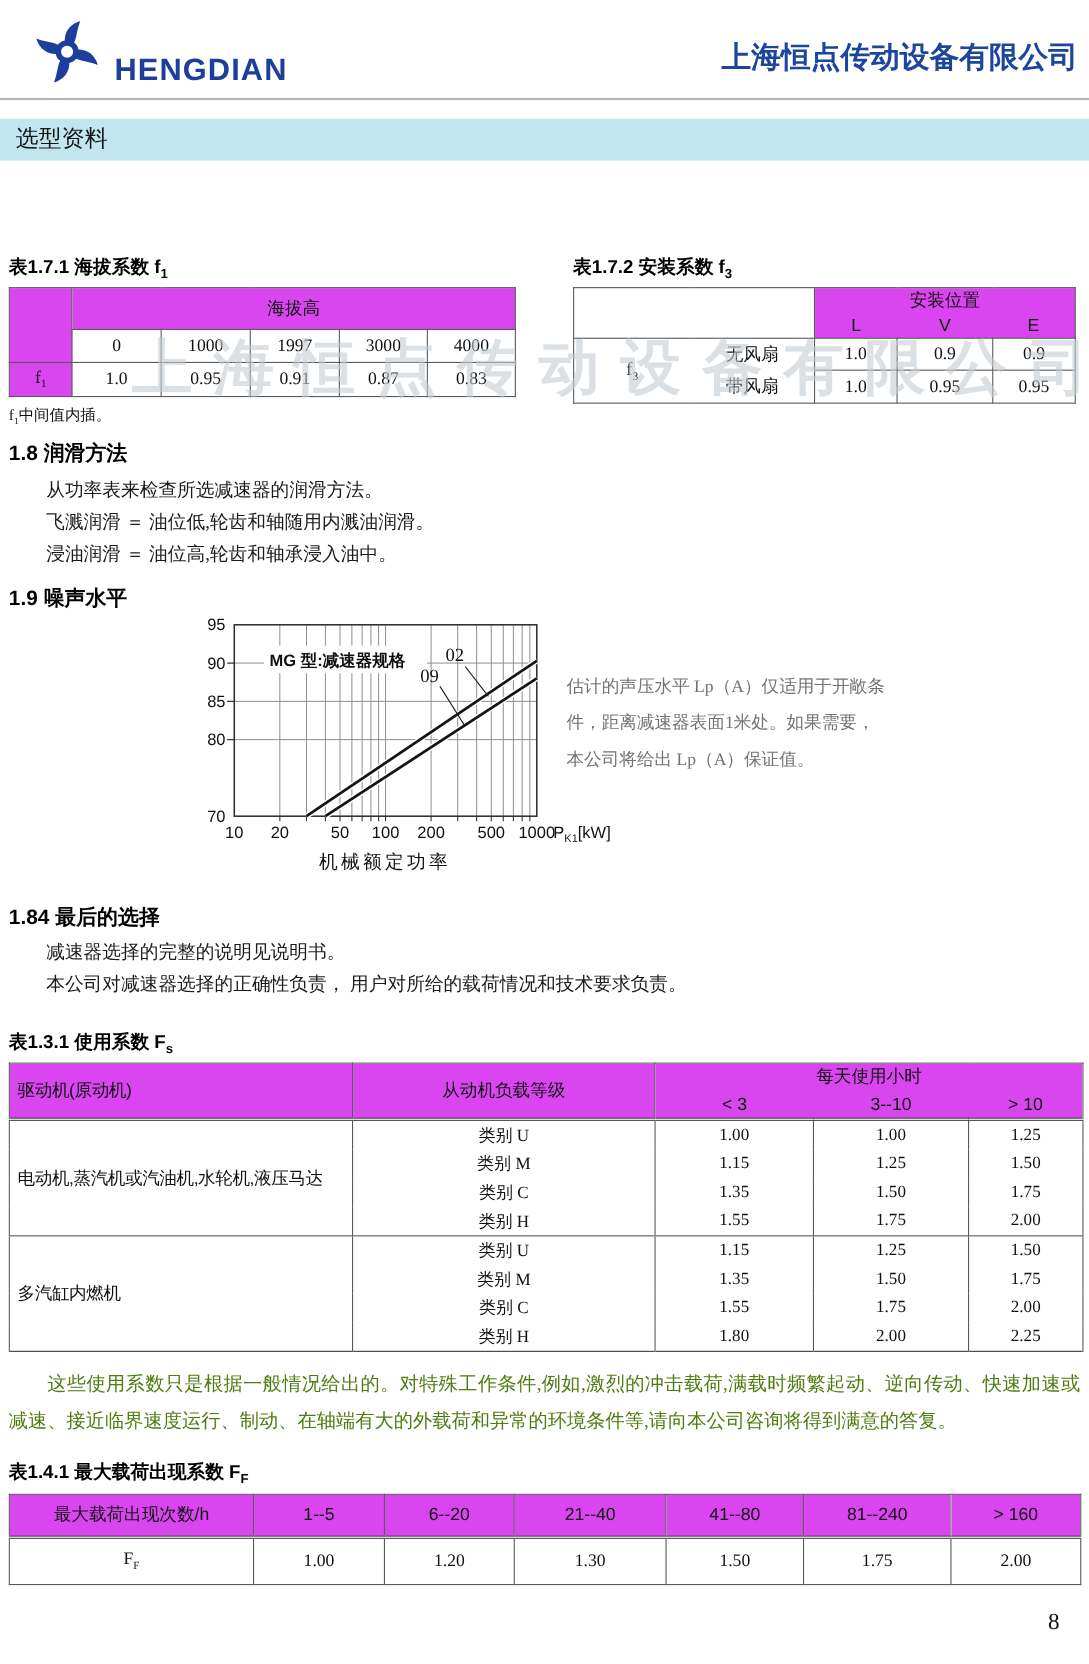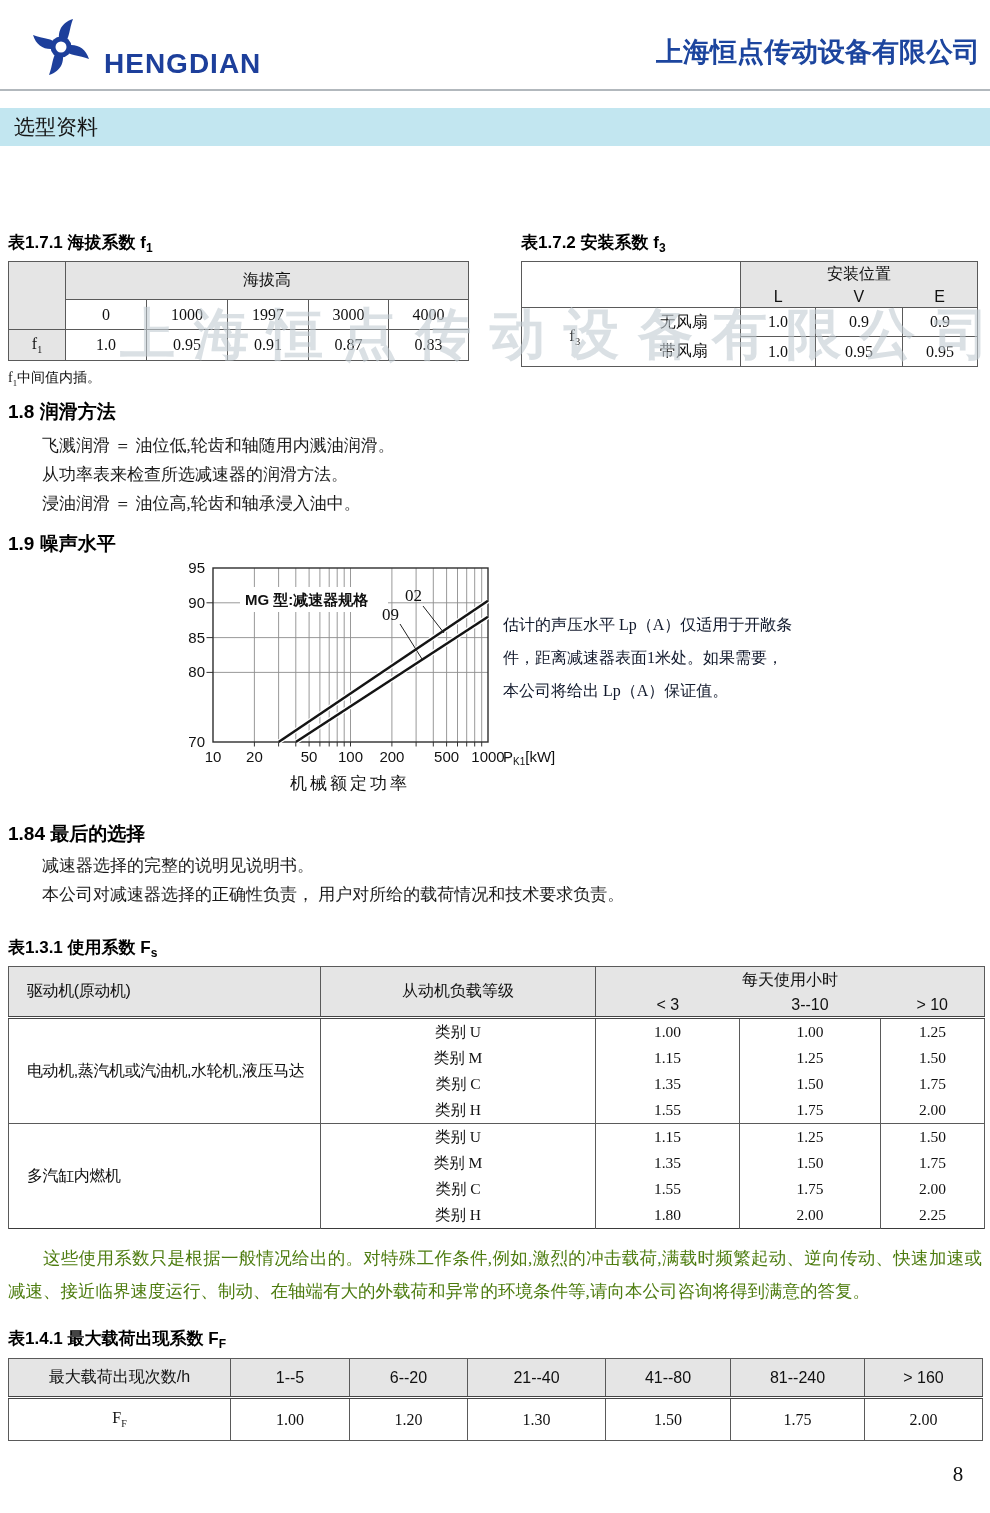--- a/index.html
+++ b/index.html
@@ -15,54 +15,54 @@
         font-family:"Liberation Sans",sans-serif;font-size:21px;color:#151515;}
   
   .tbl-title{font-family:"Liberation Sans",sans-serif;font-weight:700;font-size:17px;color:#000;}
   .tbl-title sub{font-size:12px;}
   .sec-h{font-family:"Liberation Sans",sans-serif;font-weight:700;font-size:19px;color:#000;}
   .body-lines div{font-size:17px;line-height:29px;color:#1a1a1a;}
   
   table.t{border-collapse:collapse;position:absolute;table-layout:fixed;border:1.5px solid #3a3a3a;}
   table.t td{border:1px solid #5a5a5a;text-align:center;vertical-align:middle;
              font-family:"Liberation Serif",serif;font-size:16px;color:#111;padding:0;overflow:hidden;}
-  .blue{background:#e5e5e5;}
+  .blue{background:#d946ef;}
   .hcell{font-family:"Liberation Sans",sans-serif;font-size:16px;}
   
   .t172 td.blank{background:#fff;}
   .t172 td.f3cell{border-right-style:hidden;font-size:17px;}
   .t172 td.fan{font-family:"Liberation Sans",sans-serif;font-size:16px;}
   .t172 td.fan1{border-bottom-style:hidden;}
   .t172 .hdr172{padding:0;}
   .t172 .hdr172 .top{line-height:24px;font-family:"Liberation Sans",sans-serif;font-size:16px;}
   .t172 .hdr172 .lve{display:flex;}
   .t172 .hdr172 .lve span{line-height:21px;font-family:"Liberation Sans",sans-serif;font-size:16px;}
   .t172 .hdr172 .lve span:nth-child(1){width:31.6%;}
   .t172 .hdr172 .lve span:nth-child(2){width:36.7%;}
   .t172 .hdr172 .lve span:nth-child(3){width:31.6%;}
   
   .t131 thead td{border-bottom:3px double #444;}
   .t131 tbody td{border-top-style:none;border-bottom-style:none;}
   .t131 tr.gstart td{border-top:1px solid #5a5a5a;border-top-style:solid;}
-  .t131 td.machine{text-align:left;padding-left:18px;font-family:"Liberation Sans",sans-serif;font-size:16px;letter-spacing:-0.4px;}
+  .t131 td.machine{text-align:left;padding-left:7px;font-family:"Liberation Sans",sans-serif;font-size:16px;letter-spacing:-0.4px;}
   .t131 td.loadh{font-family:"Liberation Sans",sans-serif;}
   .t131 .hours{padding:0;}
   .t131 .hours .top{line-height:26px;font-family:"Liberation Sans",sans-serif;font-size:16px;}
   .t131 .hours .subr{display:flex;}
   .t131 .hours .subr span{line-height:23px;font-family:"Liberation Sans",sans-serif;font-size:16px;}
   .t131 .hours .subr span:nth-child(1){width:37%;}
   .t131 .hours .subr span:nth-child(2){width:36.3%;}
   .t131 .hours .subr span:nth-child(3){width:26.7%;}
   .t131 tbody td{font-size:15.5px;height:26px;}
   
   .t141 thead td{border-bottom:3px double #444;font-family:"Liberation Sans",sans-serif;height:37px;}
   .t141 tbody td{height:41px;}
   
   .note-par{font-size:17.5px;line-height:33px;text-indent:2em;text-align:justify;color:#4d7c0f;}
-  .chart-note div{font-size:16px;line-height:33px;color:#0f172a;}
+  .chart-note div{font-size:16px;line-height:33px;color:#737373;margin-left:12px;}
   .watermark{left:120px;top:298px;font-size:55px;letter-spacing:19px;color:#c2ccd3;opacity:0.6;
              font-weight:700;white-space:nowrap;z-index:50;pointer-events:none;}
   .pagenum{font-size:21px;color:#111;}
   sub{font-size:0.62em;}
 </style>
 </head>
 <body>
 
 <div id="page">
 
@@ -160,22 +160,22 @@
       <td class="fan">带风扇</td>
       <td>1.0</td>
       <td>0.95</td>
       <td>0.95</td>
     </tr>
   </tbody>
     </table>
 
   <div class="abs sec-h" style="left:8px;top:399px;">1.8 润滑方法</div>
   <div class="abs body-lines" style="left:42px;top:431px;">
+    <div>从功率表来检查所选减速器的润滑方法。</div>
     <div>飞溅润滑 ＝ 油位低,轮齿和轴随用内溅油润滑。</div>
-    <div>从功率表来检查所选减速器的润滑方法。</div>
     <div>浸油润滑 ＝ 油位高,轮齿和轴承浸入油中。</div>
   </div>
 
   <div class="abs sec-h" style="left:8px;top:531px;">1.9 噪声水平</div>
 
   <div class="abs" style="left:178px;top:556px;">
     <svg width="390" height="250" viewBox="0 0 390 250" font-family="Liberation Sans, sans-serif">
       <g stroke="#8d8d8d" stroke-width="0.9">
         <line x1="76.4" y1="12" x2="76.4" y2="186"></line>
           <line x1="100.6" y1="12" x2="100.6" y2="186"></line>

